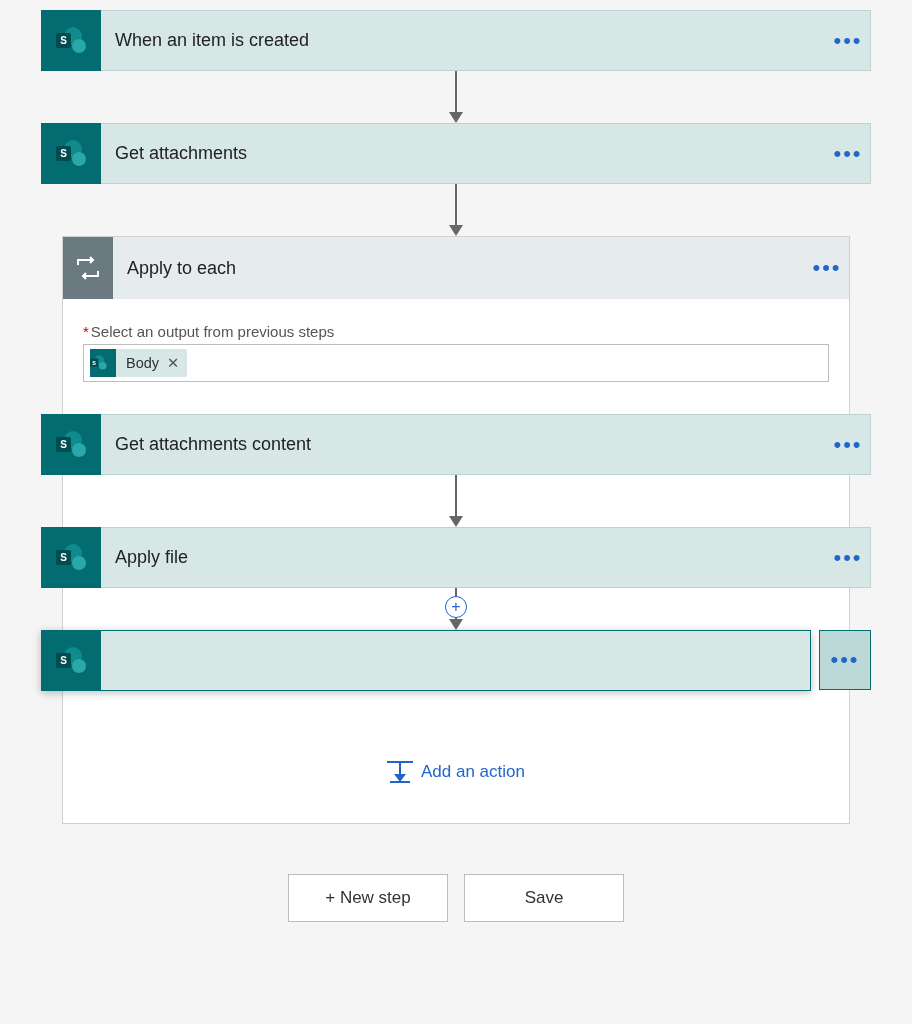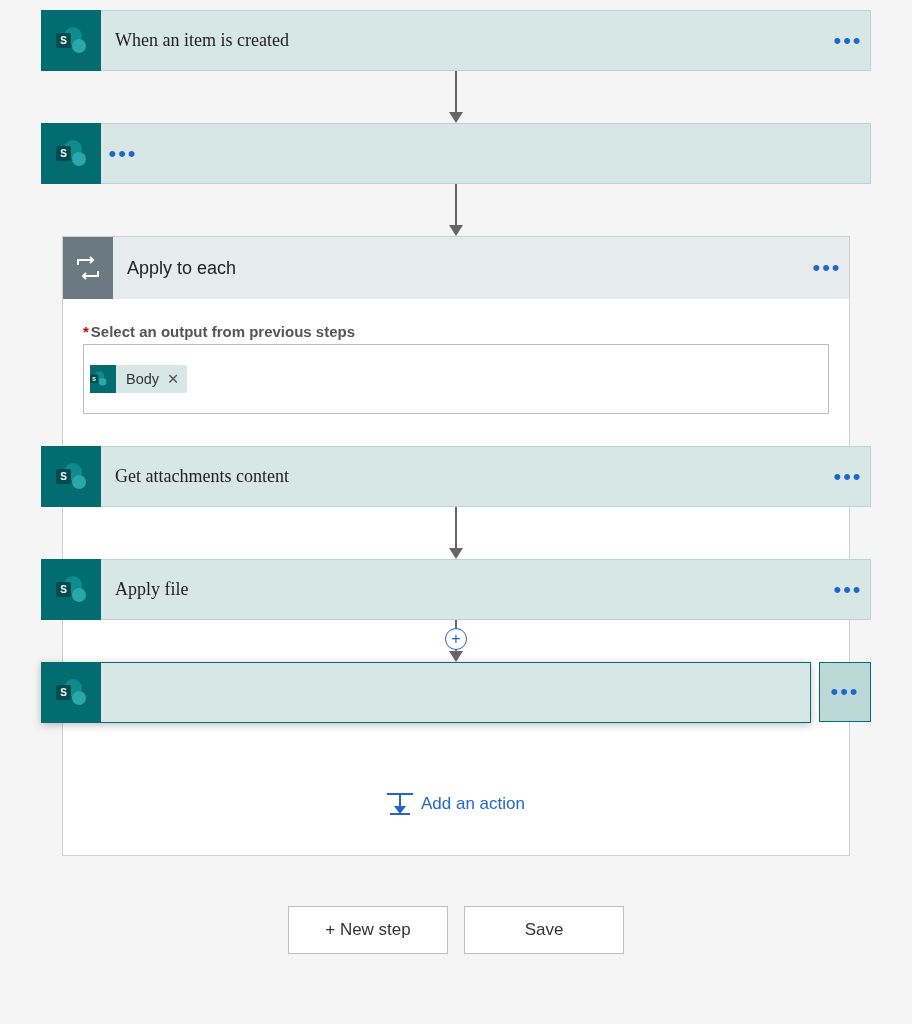--- a/index.html
+++ b/index.html
@@ -31,21 +31,20 @@
     background: #036c70;
     display: flex; align-items: center; justify-content: center;
     flex-shrink: 0;
     margin: -1px 0 -1px -1px;
   }
   .card-title {
     flex: 1;
     font-size: 18px;
     color: #222;
     padding-left: 14px;
-    font-family: Liberation Serif, serif;
   }
   .card-menu {
     width: 44px;
     height: 60px;
     display: flex; align-items: center; justify-content: center;
     cursor: pointer;
     color: #2266cc;
     font-size: 22px;
     letter-spacing: 2px;
     user-select: none;
@@ -115,25 +114,25 @@
   }
   .loop-icon {
     width:50px; height:62px;
     background:#6a7a80;
     display:flex; align-items:center; justify-content:center;
     color:#fff;
   }
   .loop-title { flex:1; font-size:18px; color:#222; padding-left:14px; }
   .loop-menu { width:44px; color:#2266cc; font-size:22px; letter-spacing:2px; text-align:center; cursor:pointer;}
   .loop-body { padding: 24px 20px 40px 20px; }
-  .field-label { font-size:15px; color:#555; margin-bottom:4px;font-weight:bold; }
+  .field-label { font-size:15px; color:#555; margin-bottom:4px; }
   .field-label .req { color:#c00; margin-right:2px; }
   .token-input {
     border:1px solid #bdbdbd;
-    padding:20px 6px;
+    padding:4px 6px;
     min-height:34px;
     display:flex; align-items:center;
     width:100%;
     background:#fff;
   }
   .token {
     display:inline-flex; align-items:center;
     background:#d6e7e6;
     border-radius:2px;
     height:28px;
@@ -203,20 +202,21 @@
     </div>
 
   <div class="card">
     <div class="card-icon">
       <span class="sp-icon">
           <span class="c1"></span>
           <span class="c2"></span>
           <span class="sq">S</span>
         </span>
     </div>
+    <div class="card-title">Get attachments</div>
     <div class="card-menu">•••</div>
   </div>
 
   <div class="arrow">
       <div class="shaft"></div>
       <div class="head"></div>
     </div>
 
   <div class="loop-container">
     <div class="loop-header">

